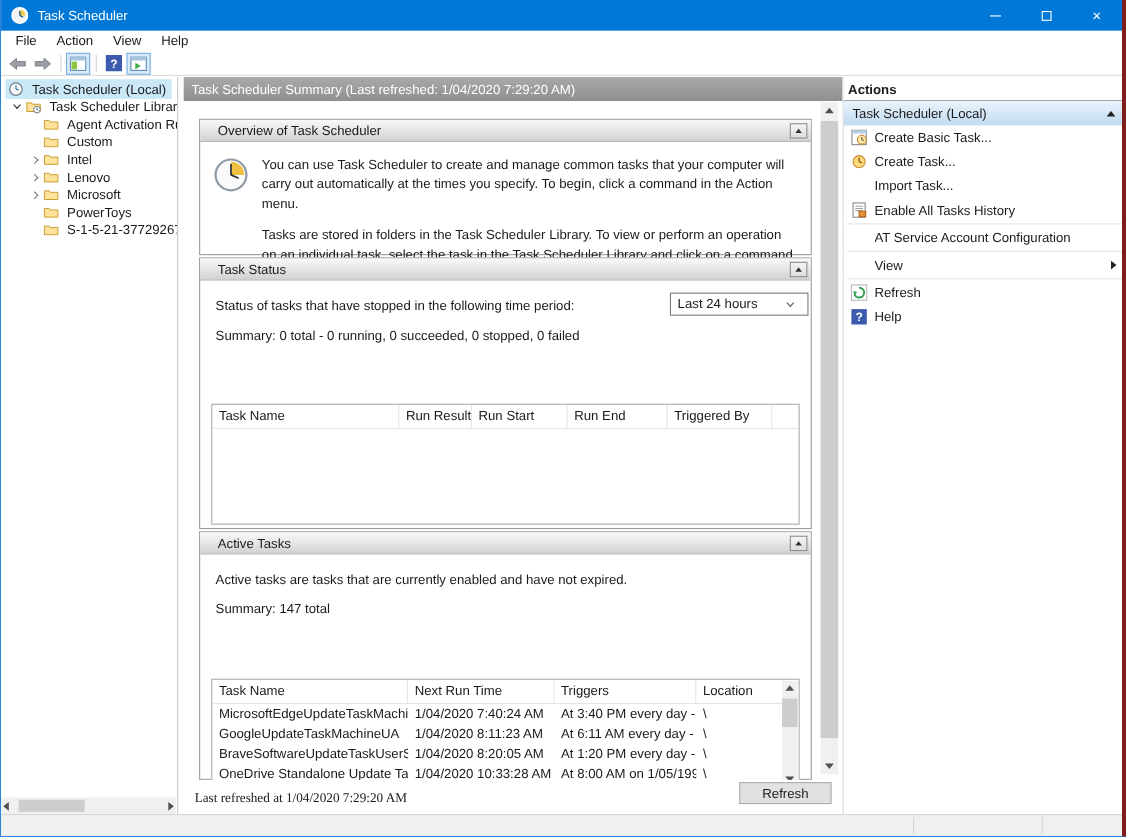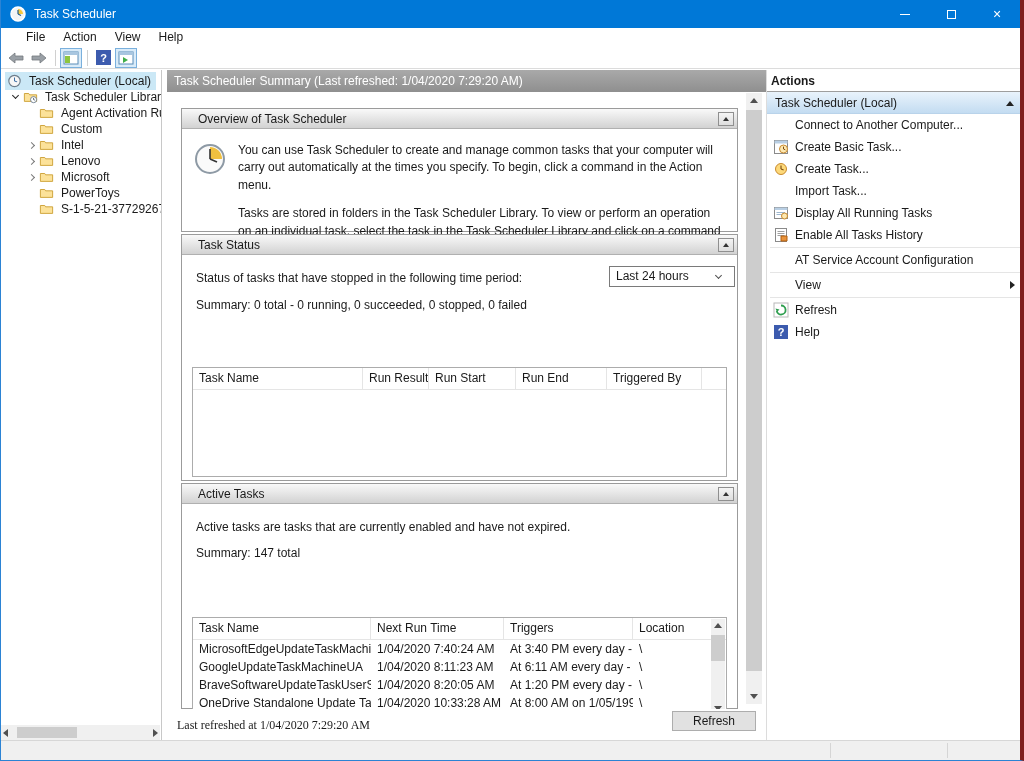--- a/index.html
+++ b/index.html
@@ -11,21 +11,21 @@
   #titlebar { position:absolute; top:0; left:0; right:0; height:28px; background:#0078d7; color:#fff; }
   #titlebar .app-icon { position:absolute; left:9px; top:6px; width:16px; height:16px; }
   #titlebar .title { position:absolute; left:33px; top:7px; font-size:12px; }
   .win-controls { position:absolute; right:0; top:0; height:28px; display:flex; }
   .win-btn { width:46px; height:28px; display:flex; align-items:center; justify-content:center; color:#fff; }
   .glyph-min { width:10px; height:1px; background:#fff; }
   .glyph-max { width:9px; height:9px; border:1px solid #fff; }
   .glyph-close { font-size:14px; line-height:1; }
 
   
-  #menubar { position:absolute; top:28px; left:0; right:0; height:19px; background:#fff; display:flex; align-items:center; padding-left:16px; }
+  #menubar { position:absolute; top:28px; left:0; right:0; height:19px; background:#fff; display:flex; align-items:center; padding-left:4px; }
   .menu-item { padding:0 9px; height:19px; line-height:19px; }
 
   
   #toolbar { position:absolute; top:47px; left:0; right:0; height:22px; background:#fff; border-bottom:1px solid #dcdcdc; display:flex; align-items:center; padding-left:4px; }
   .tb-btn { width:22px; height:20px; display:flex; align-items:center; justify-content:center; margin-right:1px; }
   .tb-btn.toggled { background:#d9ebf9; border:1px solid #7ab0dd; }
   .tb-sep { width:1px; height:16px; background:#d0d0d0; margin:0 4px; }
 
   
   #tree-panel { position:absolute; top:70px; left:0; width:161px; height:670px; background:#fff; border-right:1px solid #c8c8c8; overflow:hidden; }
@@ -392,24 +392,20 @@
   </div>
 
   <div id="actions-panel">
     <div class="actions-title">Actions</div>
     <div class="actions-group-header">
       <span>Task Scheduler (Local)</span>
       <span class="tri"></span>
     </div>
 
     <div class="action-item">
-      <span class="ico"></span>
-      <span class="albl">Connect to Another Computer...</span>
-    </div>
-    <div class="action-item">
       <svg class="ico" viewBox="0 0 16 16">
           <rect x="1.5" y="1.5" width="13" height="13" fill="#fff" stroke="#8a8a8a"></rect>
           <rect x="1.5" y="1.5" width="13" height="3" fill="#b9cfe4"></rect>
           <circle cx="10.5" cy="10" r="4" fill="#fde8b0" stroke="#c98a2d"></circle>
           <line x1="10.5" y1="10" x2="10.5" y2="7.6" stroke="#7a4a10" stroke-width="1"></line>
           <line x1="10.5" y1="10" x2="12.3" y2="10.8" stroke="#7a4a10" stroke-width="1"></line>
         </svg>
       <span class="albl">Create Basic Task...</span>
     </div>
     <div class="action-item">
@@ -419,30 +415,20 @@
           <line x1="8" y1="8" x2="10.6" y2="9" stroke="#7a4a10" stroke-width="1.1"></line>
         </svg>
       <span class="albl">Create Task...</span>
     </div>
     <div class="action-item">
       <span class="ico"></span>
       <span class="albl">Import Task...</span>
     </div>
     <div class="action-item">
       <svg class="ico" viewBox="0 0 16 16">
-          <rect x="1.5" y="2.5" width="13" height="11" fill="#fff" stroke="#8a8a8a"></rect>
-          <rect x="1.5" y="2.5" width="13" height="2.5" fill="#b9cfe4"></rect>
-          <line x1="3.5" y1="7.5" x2="12" y2="7.5" stroke="#9db7cf" stroke-width="1"></line>
-          <line x1="3.5" y1="9.5" x2="12" y2="9.5" stroke="#9db7cf" stroke-width="1"></line>
-          <circle cx="11.5" cy="11" r="3" fill="#fde8b0" stroke="#c98a2d"></circle>
-        </svg>
-      <span class="albl">Display All Running Tasks</span>
-    </div>
-    <div class="action-item">
-      <svg class="ico" viewBox="0 0 16 16">
           <rect x="2.5" y="1.5" width="11" height="13" fill="#fff" stroke="#8a8a8a"></rect>
           <line x1="4.5" y1="4.5" x2="11.5" y2="4.5" stroke="#a0a0a0" stroke-width="1"></line>
           <line x1="4.5" y1="6.5" x2="11.5" y2="6.5" stroke="#a0a0a0" stroke-width="1"></line>
           <line x1="4.5" y1="8.5" x2="11.5" y2="8.5" stroke="#a0a0a0" stroke-width="1"></line>
           <path d="M8 9 L14 9 L14 14 L8 14 Z" fill="#e8923a" stroke="#b05e10"></path>
         </svg>
       <span class="albl">Enable All Tasks History</span>
     </div>
     <div class="action-sep"></div>
     <div class="action-item">

